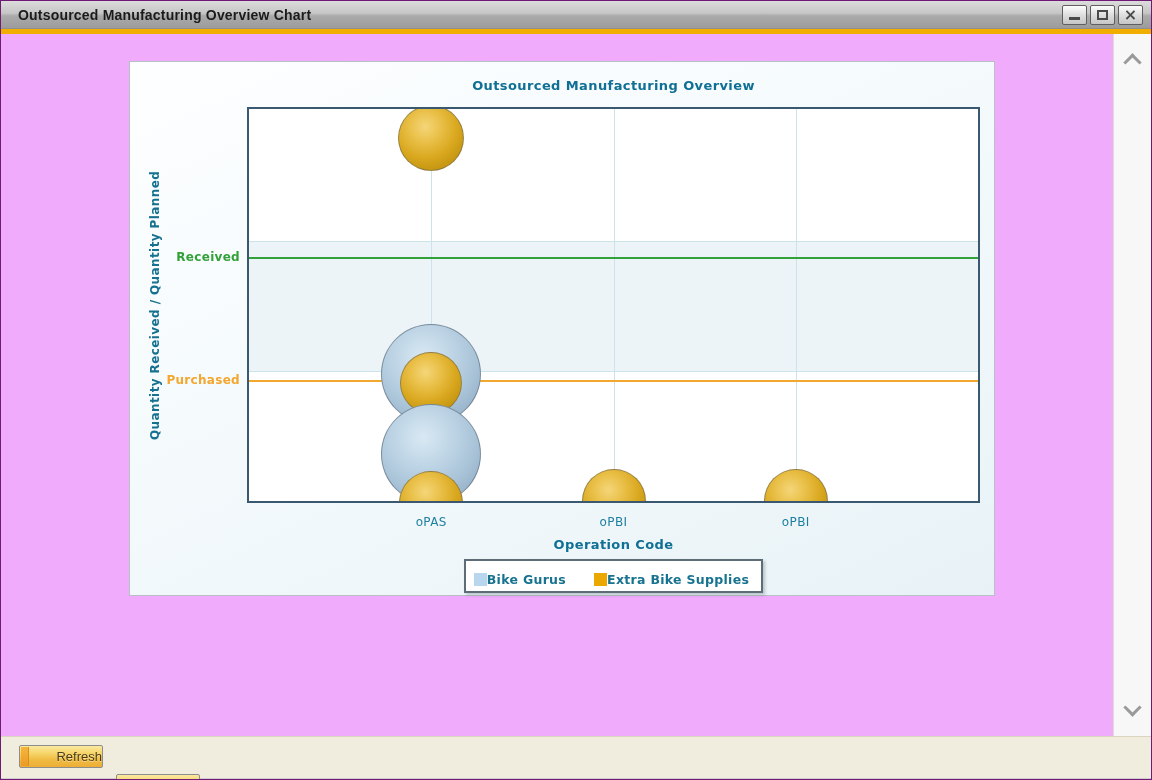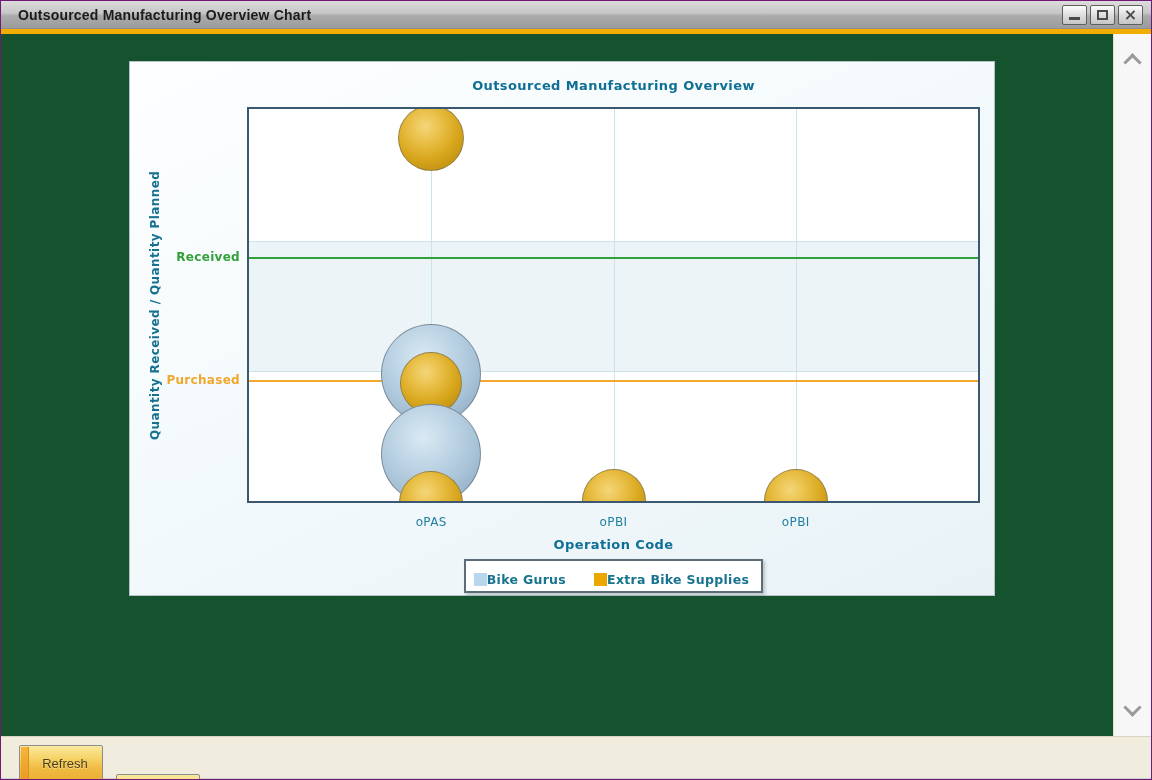--- a/index.html
+++ b/index.html
@@ -18,21 +18,21 @@
   .ctrl-btn { width:25px; height:20px; border:1px solid #5f5f5f; border-radius:2px;
               background:linear-gradient(#fdfdfd,#dedede 50%,#c6c6c6);
               display:flex; align-items:center; justify-content:center; cursor:pointer; }
   .glyph-min { width:11px; height:3px; background:#4a4a4a; margin-top:8px; }
   .glyph-max { width:11px; height:10px; border:2px solid #4a4a4a; }
   .glyph-close { font-size:16px; font-weight:700; color:#4a4a4a; line-height:1; font-family:"DejaVu Sans",sans-serif; }
 
   .accent { height:5px; background:#f2ae00; }
 
   
-  .content { position:relative; height:702px; background:#14532d; }
+  .content { position:relative; height:702px; background:#f0abfc; }
 
   .scrollstrip { position:absolute; top:0; right:0; width:38px; height:100%;
                  background:#f7f7f7; border-left:1px solid #e0ddd2; }
   .chev { position:absolute; left:12px; width:13px; height:13px; cursor:pointer; }
   .chev-up { top:22px; border-left:3px solid #9a9a9a; border-top:3px solid #9a9a9a; transform:rotate(45deg); }
   .chev-down { bottom:22px; border-right:3px solid #9a9a9a; border-bottom:3px solid #9a9a9a; transform:rotate(45deg); }
 
   
   .chart-panel { position:absolute; left:128px; top:27px; width:866px; height:535px;
                  border:1px solid #b7c0c6;
@@ -74,26 +74,26 @@
                 display:flex; justify-content:center; }
   .legend-box { display:flex; gap:28px; border:2px solid #5d6d78; background:#ffffff;
                 padding:3px 12px 4px 8px; box-shadow:2px 2px 3px rgba(70,80,90,.3); }
   .legend-item { display:flex; align-items:center; 
                  font-family:"DejaVu Sans",sans-serif; font-size:12.5px; font-weight:700;
                  color:#17738f; letter-spacing:.3px;margin-top:8px; }
   .swatch { width:13px; height:13px; }
 
   
   .button-bar { position:relative; height:42px; background:#f1edde; border-top:1px solid #d9d3c0; }
-  .sap-btn { position:absolute; top:8px; height:36px; width:84px;
+  .sap-btn { position:absolute; top:8px; height:23px; width:84px;
              border:1px solid #8d8d8d; border-radius:2px;
              background:linear-gradient(#fae9a0 0%, #f6d express 35%, #efb93f 70%, #edae36 100%);
              background:linear-gradient(#fae9a0 0%, #f6d468 35%, #efb93f 70%, #edae36 100%);
              font-size:13px; color:#4a3c14; text-shadow:0 1px 0 rgba(255,255,255,.45);
-             cursor:pointer; font-family:"Liberation Sans",sans-serif; }
+             cursor:pointer; font-family:"Liberation Sans",sans-serif;text-align:right; }
   .btn-refresh { left:18px; padding-left:8px; }
   .btn-cancel { left:115px;margin-top:29px; }
   .btn-stripe { position:absolute; left:1px; top:1px; bottom:1px; width:8px;
                 background:linear-gradient(#f5b53e, #ec9a25); border-right:1px solid #d98f1e; }
 </style>
 </head>
 <body>
 
 <div class="window">
 

